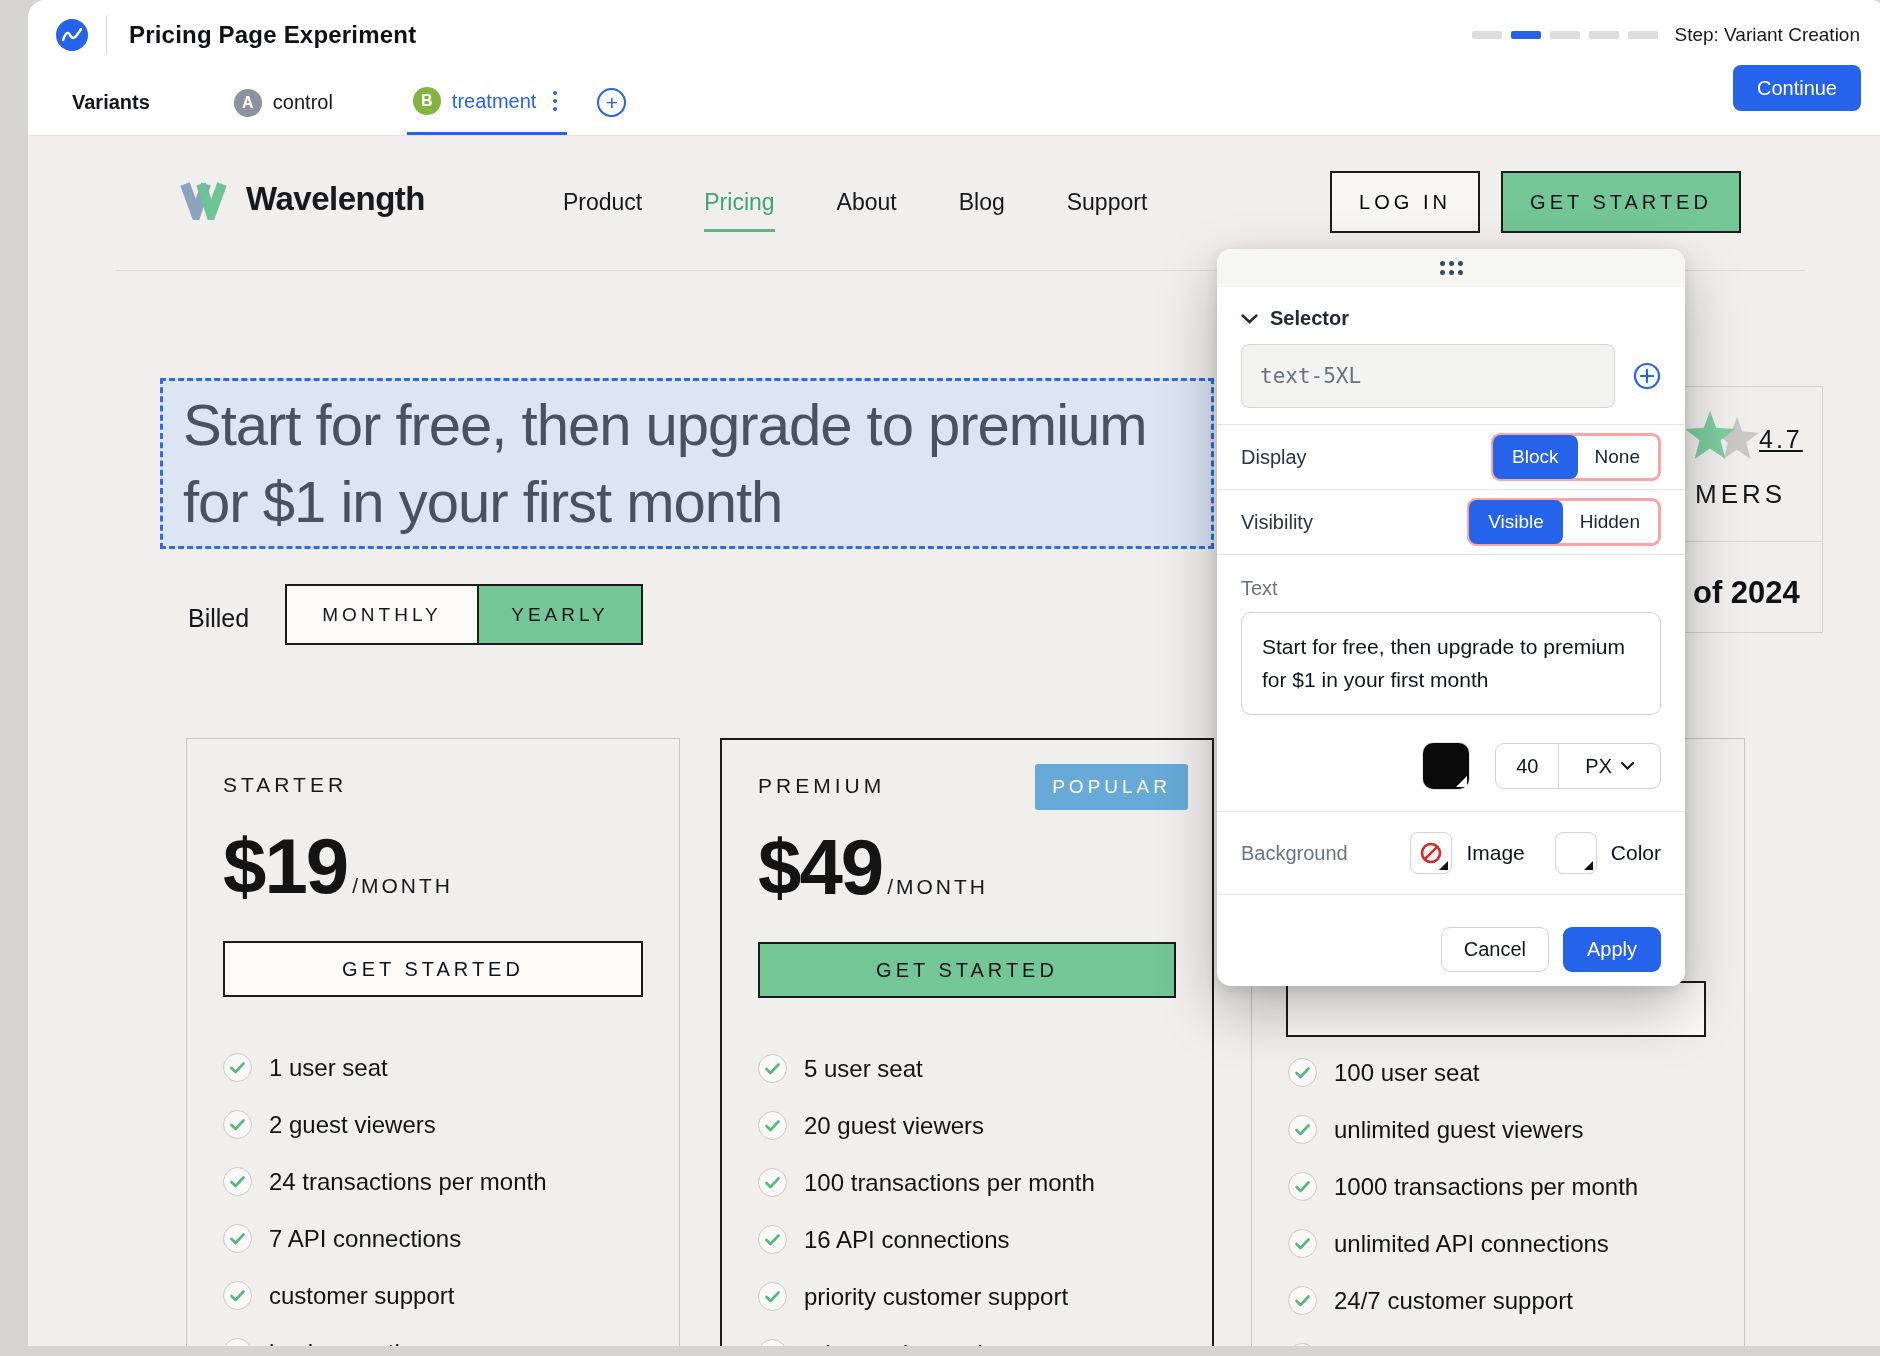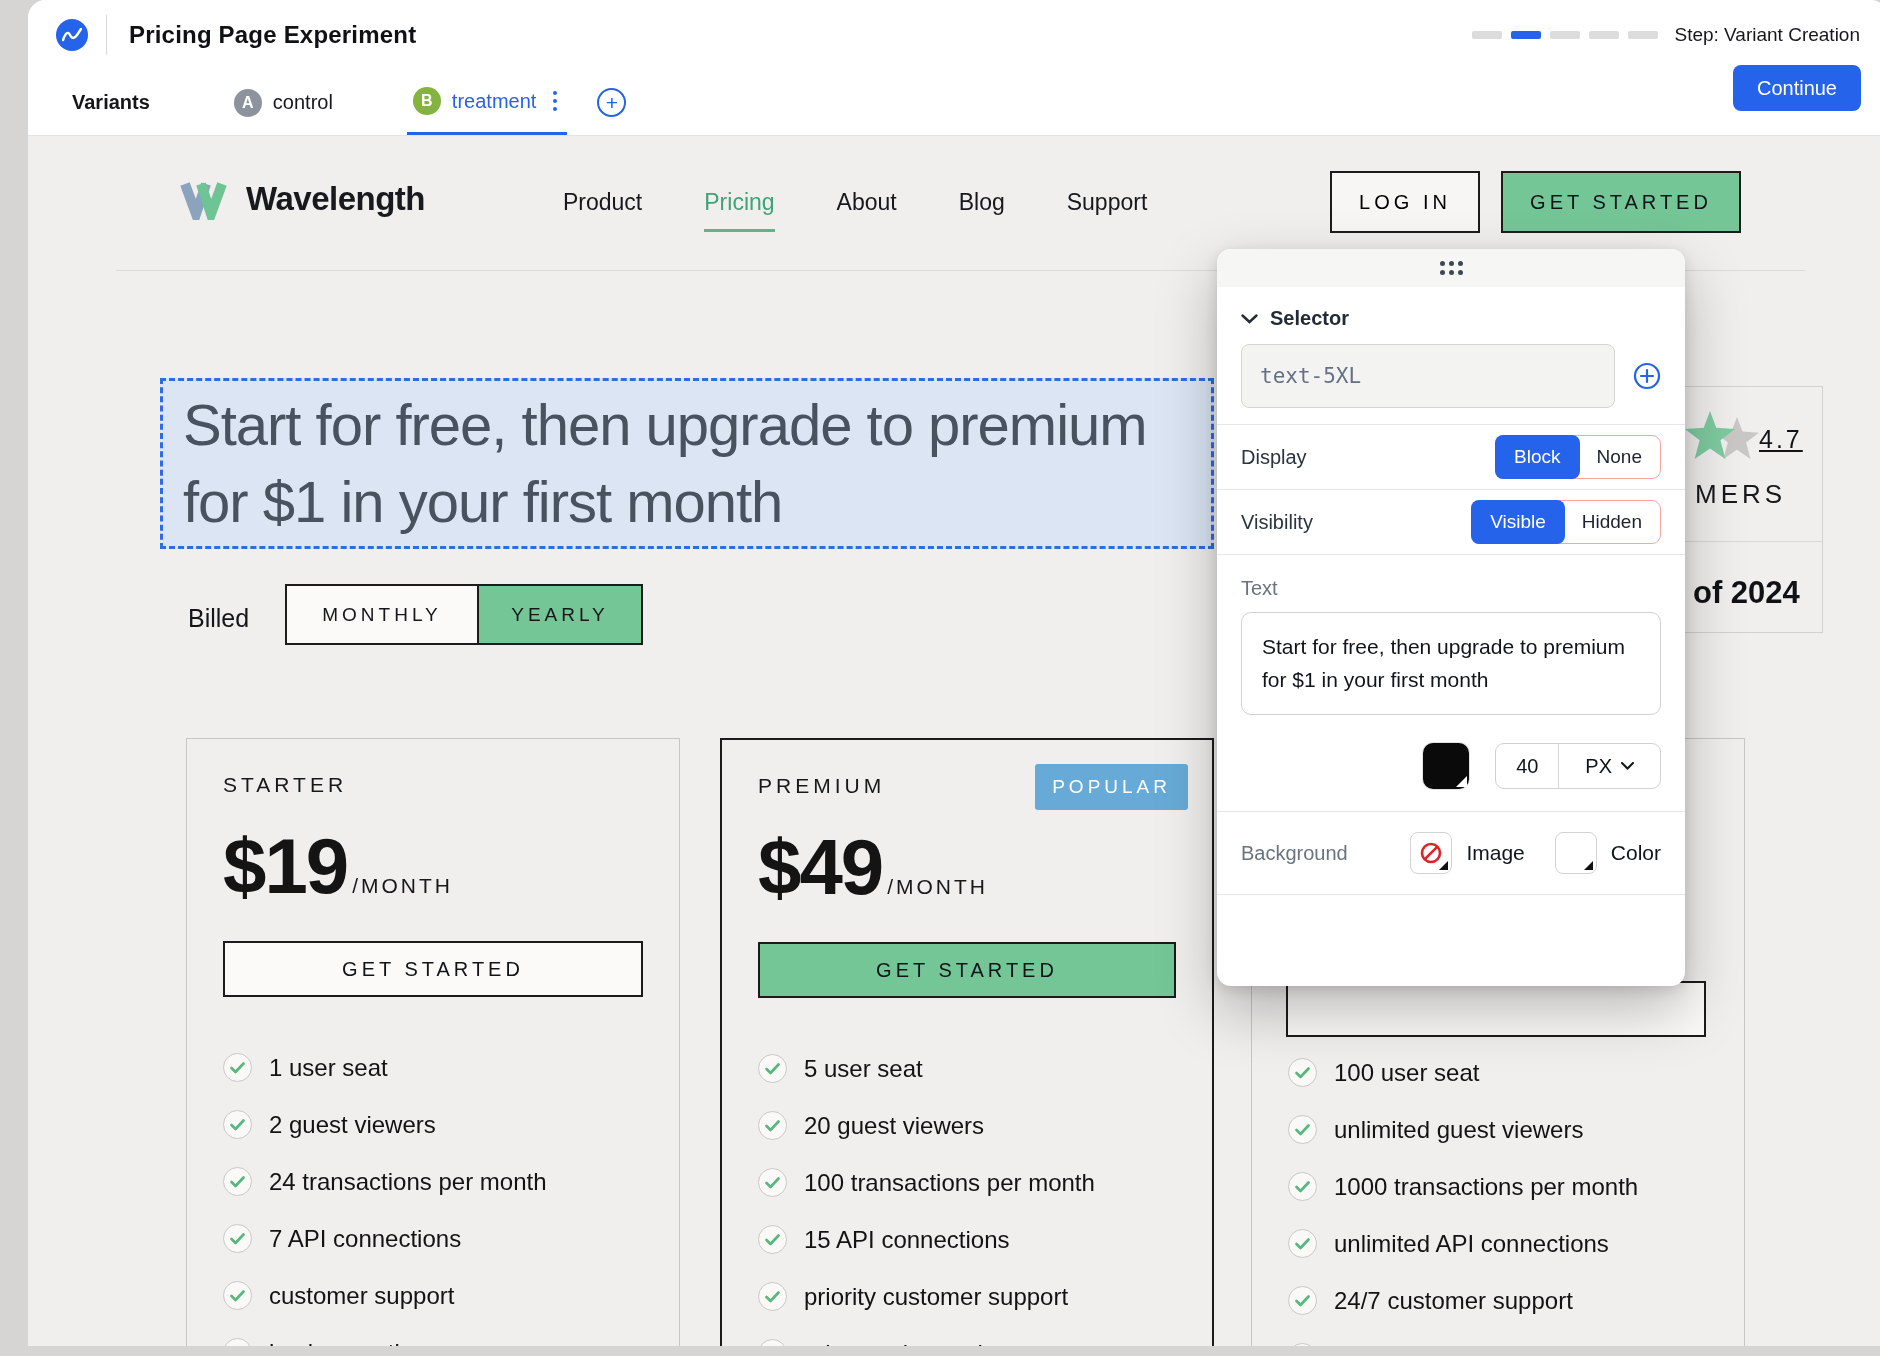--- a/index.html
+++ b/index.html
@@ -127,21 +127,21 @@
   .selector-row { margin-top:20px; display:flex; align-items:center; gap:12px;
     font-size:20px; font-weight:700; color:#222b36; }
   .selector-input-row { margin-top:14px; display:flex; align-items:center; gap:18px; }
   .selector-input { flex:1; height:64px; background:#f3f3f2; border:1px solid #d6d5d4;
     border-radius:8px; font-family:"DejaVu Sans Mono", monospace; font-size:21px;
     color:#667084; display:flex; align-items:center; padding-left:18px; }
   .p-divider { height:1px; background:#e7e6e5; margin:16px -24px 0; }
   .prop-row { display:flex; align-items:center; justify-content:space-between; padding:10px 0; height:64px; }
   .row-label { font-size:20px; color:#2b3440; }
   .row-label.muted { color:#6a7380; }
-  .segmented { display:flex; border:1px solid #fca5a5; border-radius:9px; background:#fff; }
+  .segmented { display:flex; border:3px solid #fca5a5; border-radius:9px; background:#fff; }
   .seg { padding:10px 18px; font-size:19px; color:#1c232e; }
   .seg.active { background:#2563eb; color:#fff; border-radius:8px; margin:-1px; padding:11px 19px; }
   .text-label { margin-top:22px; font-size:20px; color:#6a7380; }
   .panel-textarea { margin-top:12px; border:1px solid #d2d1d0; border-radius:10px;
     padding:18px 20px; font-size:21px; line-height:1.55; color:#10151c; min-height:100px; }
   .size-row { margin-top:28px; display:flex; justify-content:flex-end; align-items:center; gap:26px; }
   .color-swatch { width:46px; height:46px; background:#0a0a0a; border-radius:10px;
     position:relative; box-shadow:0 0 0 1px #e3e3e2; }
   .color-swatch::after { content:""; position:absolute; right:2px; bottom:2px; width:0; height:0;
     border-left:11px solid transparent; border-bottom:11px solid #fff; }
@@ -337,21 +337,21 @@
               </svg>
             </span>
             <span>100 transactions per month</span>
           </div>
         <div class="feature">
             <span class="check">
               <svg width="15" height="12" viewBox="0 0 15 12">
                 <path d="M1.5 6 L5.5 10 L13.5 1.5" stroke="#56b87c" stroke-width="2.6" fill="none" stroke-linecap="round" stroke-linejoin="round"></path>
               </svg>
             </span>
-            <span>15 API connections</span>
+            <span>16 API connections</span>
           </div>
         <div class="feature">
             <span class="check">
               <svg width="15" height="12" viewBox="0 0 15 12">
                 <path d="M1.5 6 L5.5 10 L13.5 1.5" stroke="#56b87c" stroke-width="2.6" fill="none" stroke-linecap="round" stroke-linejoin="round"></path>
               </svg>
             </span>
             <span>priority customer support</span>
           </div>
         <div class="feature">
@@ -493,16 +493,20 @@
             <div class="bg-opt">
               <div class="bg-icon"></div>
               <span>Color</span>
             </div>
           </div>
         </div>
 
         <div class="p-divider" style="margin-top:0"></div>
       </div>
 
+      <div class="panel-footer">
+        <button class="cancel-btn">Cancel</button>
+        <button class="apply-btn">Apply</button>
+      </div>
     </div>
 
   </div>
 </div>
 
 </body></html>

